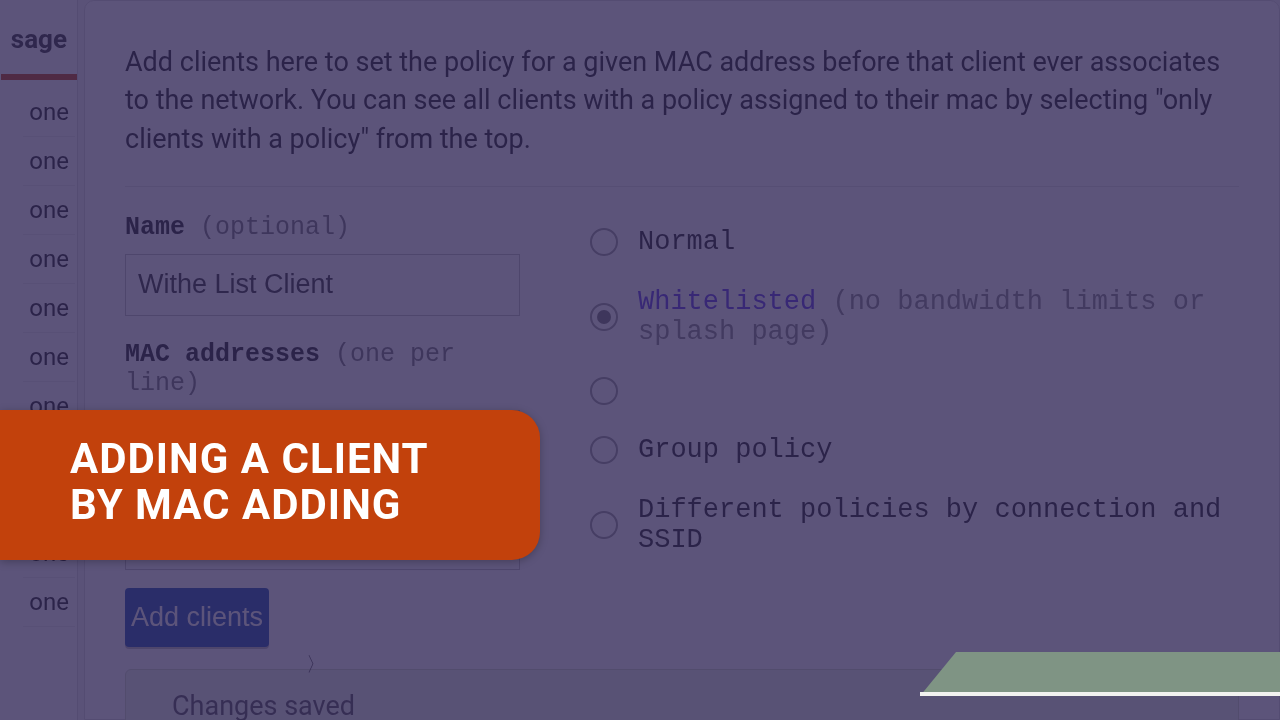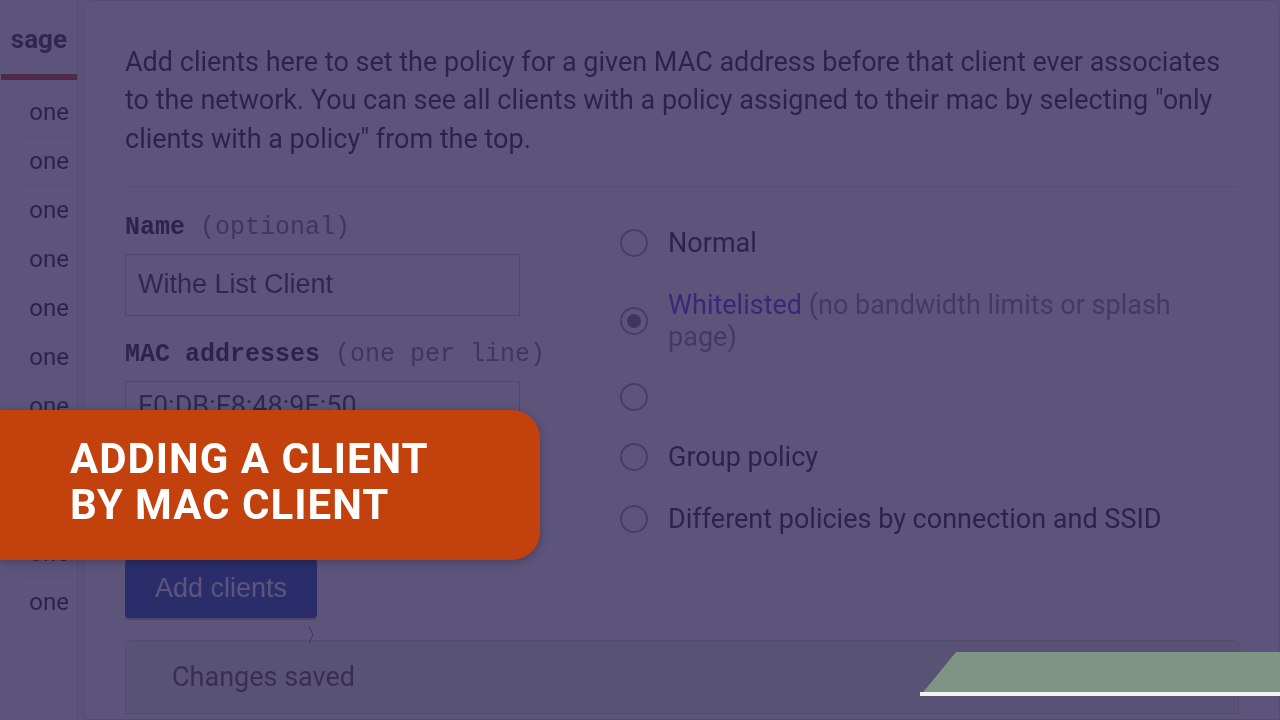--- a/index.html
+++ b/index.html
@@ -94,20 +94,21 @@
       resize:none;
     }
     .spacer { height:24px; }
 
     
     .radios { margin-top:14px; }
     .radio {
       display:flex; align-items:center;
       gap:20px;
       margin:0 0 30px 0;
+      font-family:Liberation Mono, monospace;
     }
     .radio .dot {
       width:28px; height:28px;
       border:2px solid #999;
       border-radius:50%;
       position:relative;
       flex:0 0 28px;
     }
     .radio .dot.selected::after{
       content:'';
@@ -123,21 +124,21 @@
     .radio .rlabel .whitelisted { color:#5a36e6; }
     .radio .rlabel .blocked { color:#b21e1e; }
 
     
     .add-btn {
       margin:18px 0 22px 0;
       background:#1b4fb2;
       color:#fff;
       font-size:27px;
       border:none;
-      padding:14px 30px;
+      padding:14px 6px;
       border-radius:4px;
       box-shadow:0 2px 0 rgba(0,0,0,.25);
       cursor:pointer;
     }
     .banner {
       position:relative;
       background:#eef3e9;
       border:1px solid #cfd9c4;
       border-radius:6px 6px 0 0;
       padding:20px 46px;
@@ -265,21 +266,21 @@
     <div class="banner">
       <span class="chev">〉</span>
       <span>Changes saved</span>
     </div>
   </div>
 
   <div class="dim"></div>
 
   <div class="title-card">
     <div>ADDING A CLIENT</div>
-    <div>BY MAC CLIENT</div>
+    <div>BY MAC ADDING</div>
   </div>
 
   <div class="wedge">
     <div class="top"></div>
     <div class="line"></div>
   </div>
 
 </div>
 
 </body></html>

